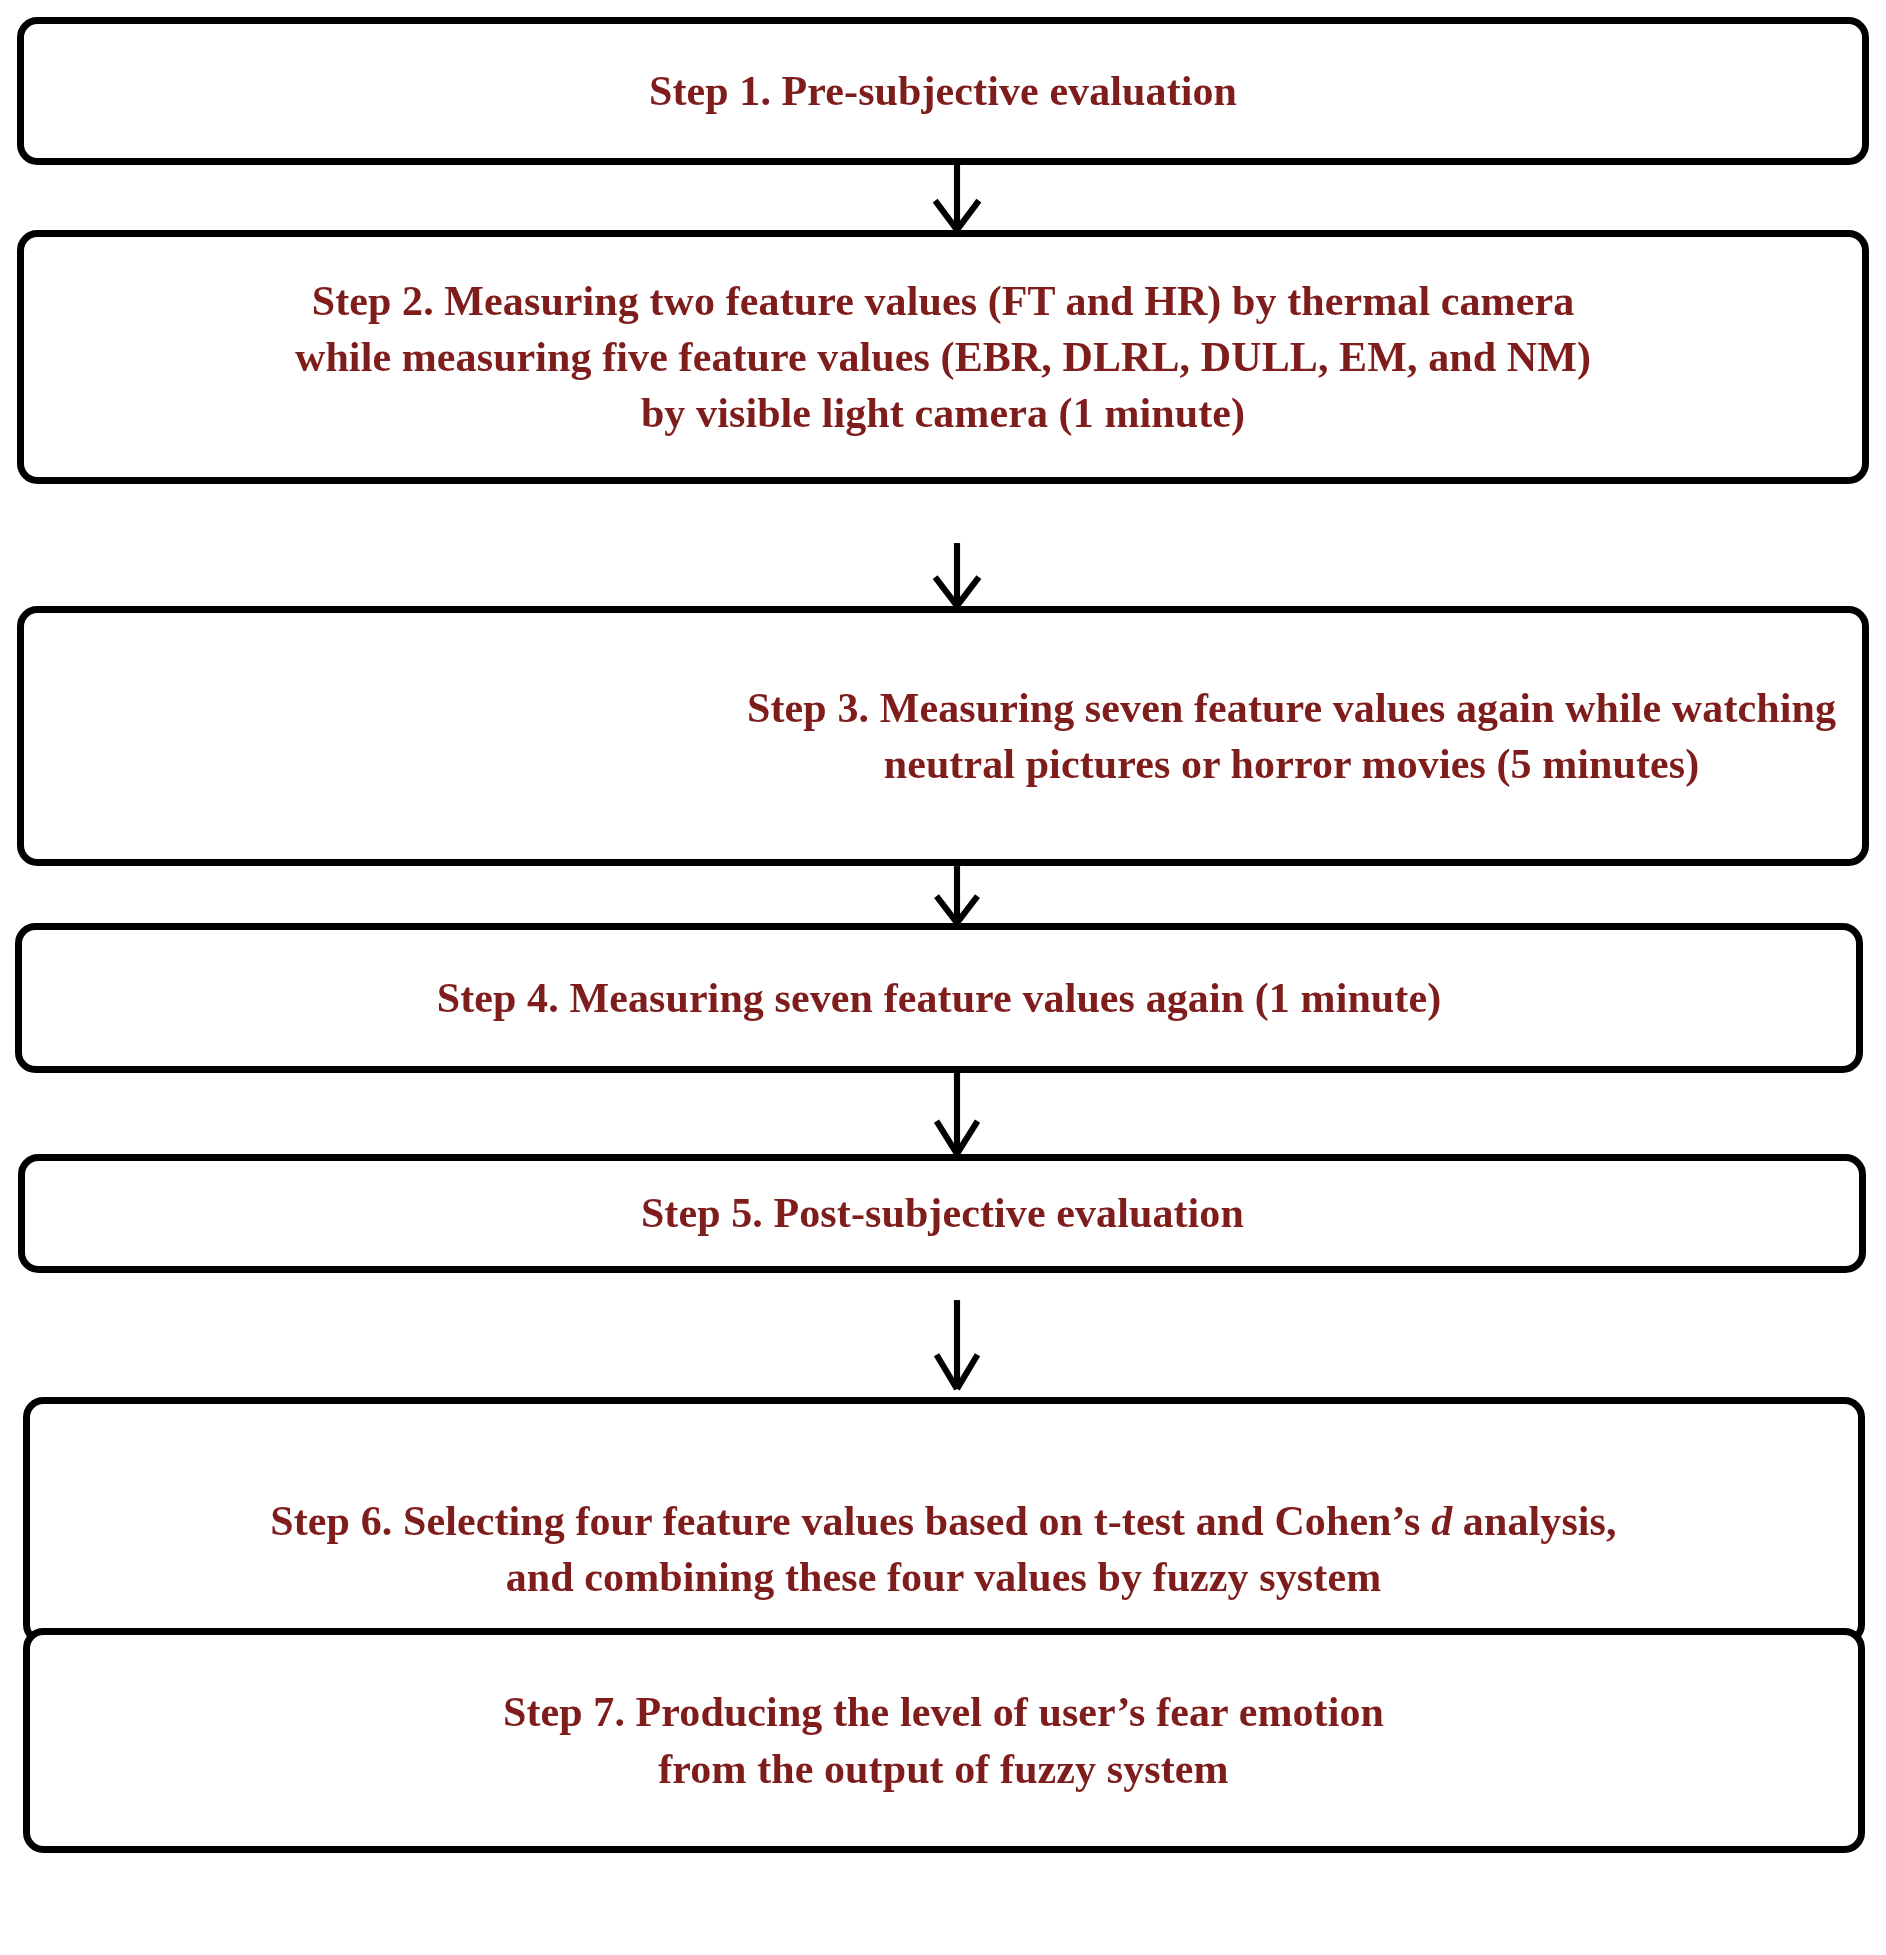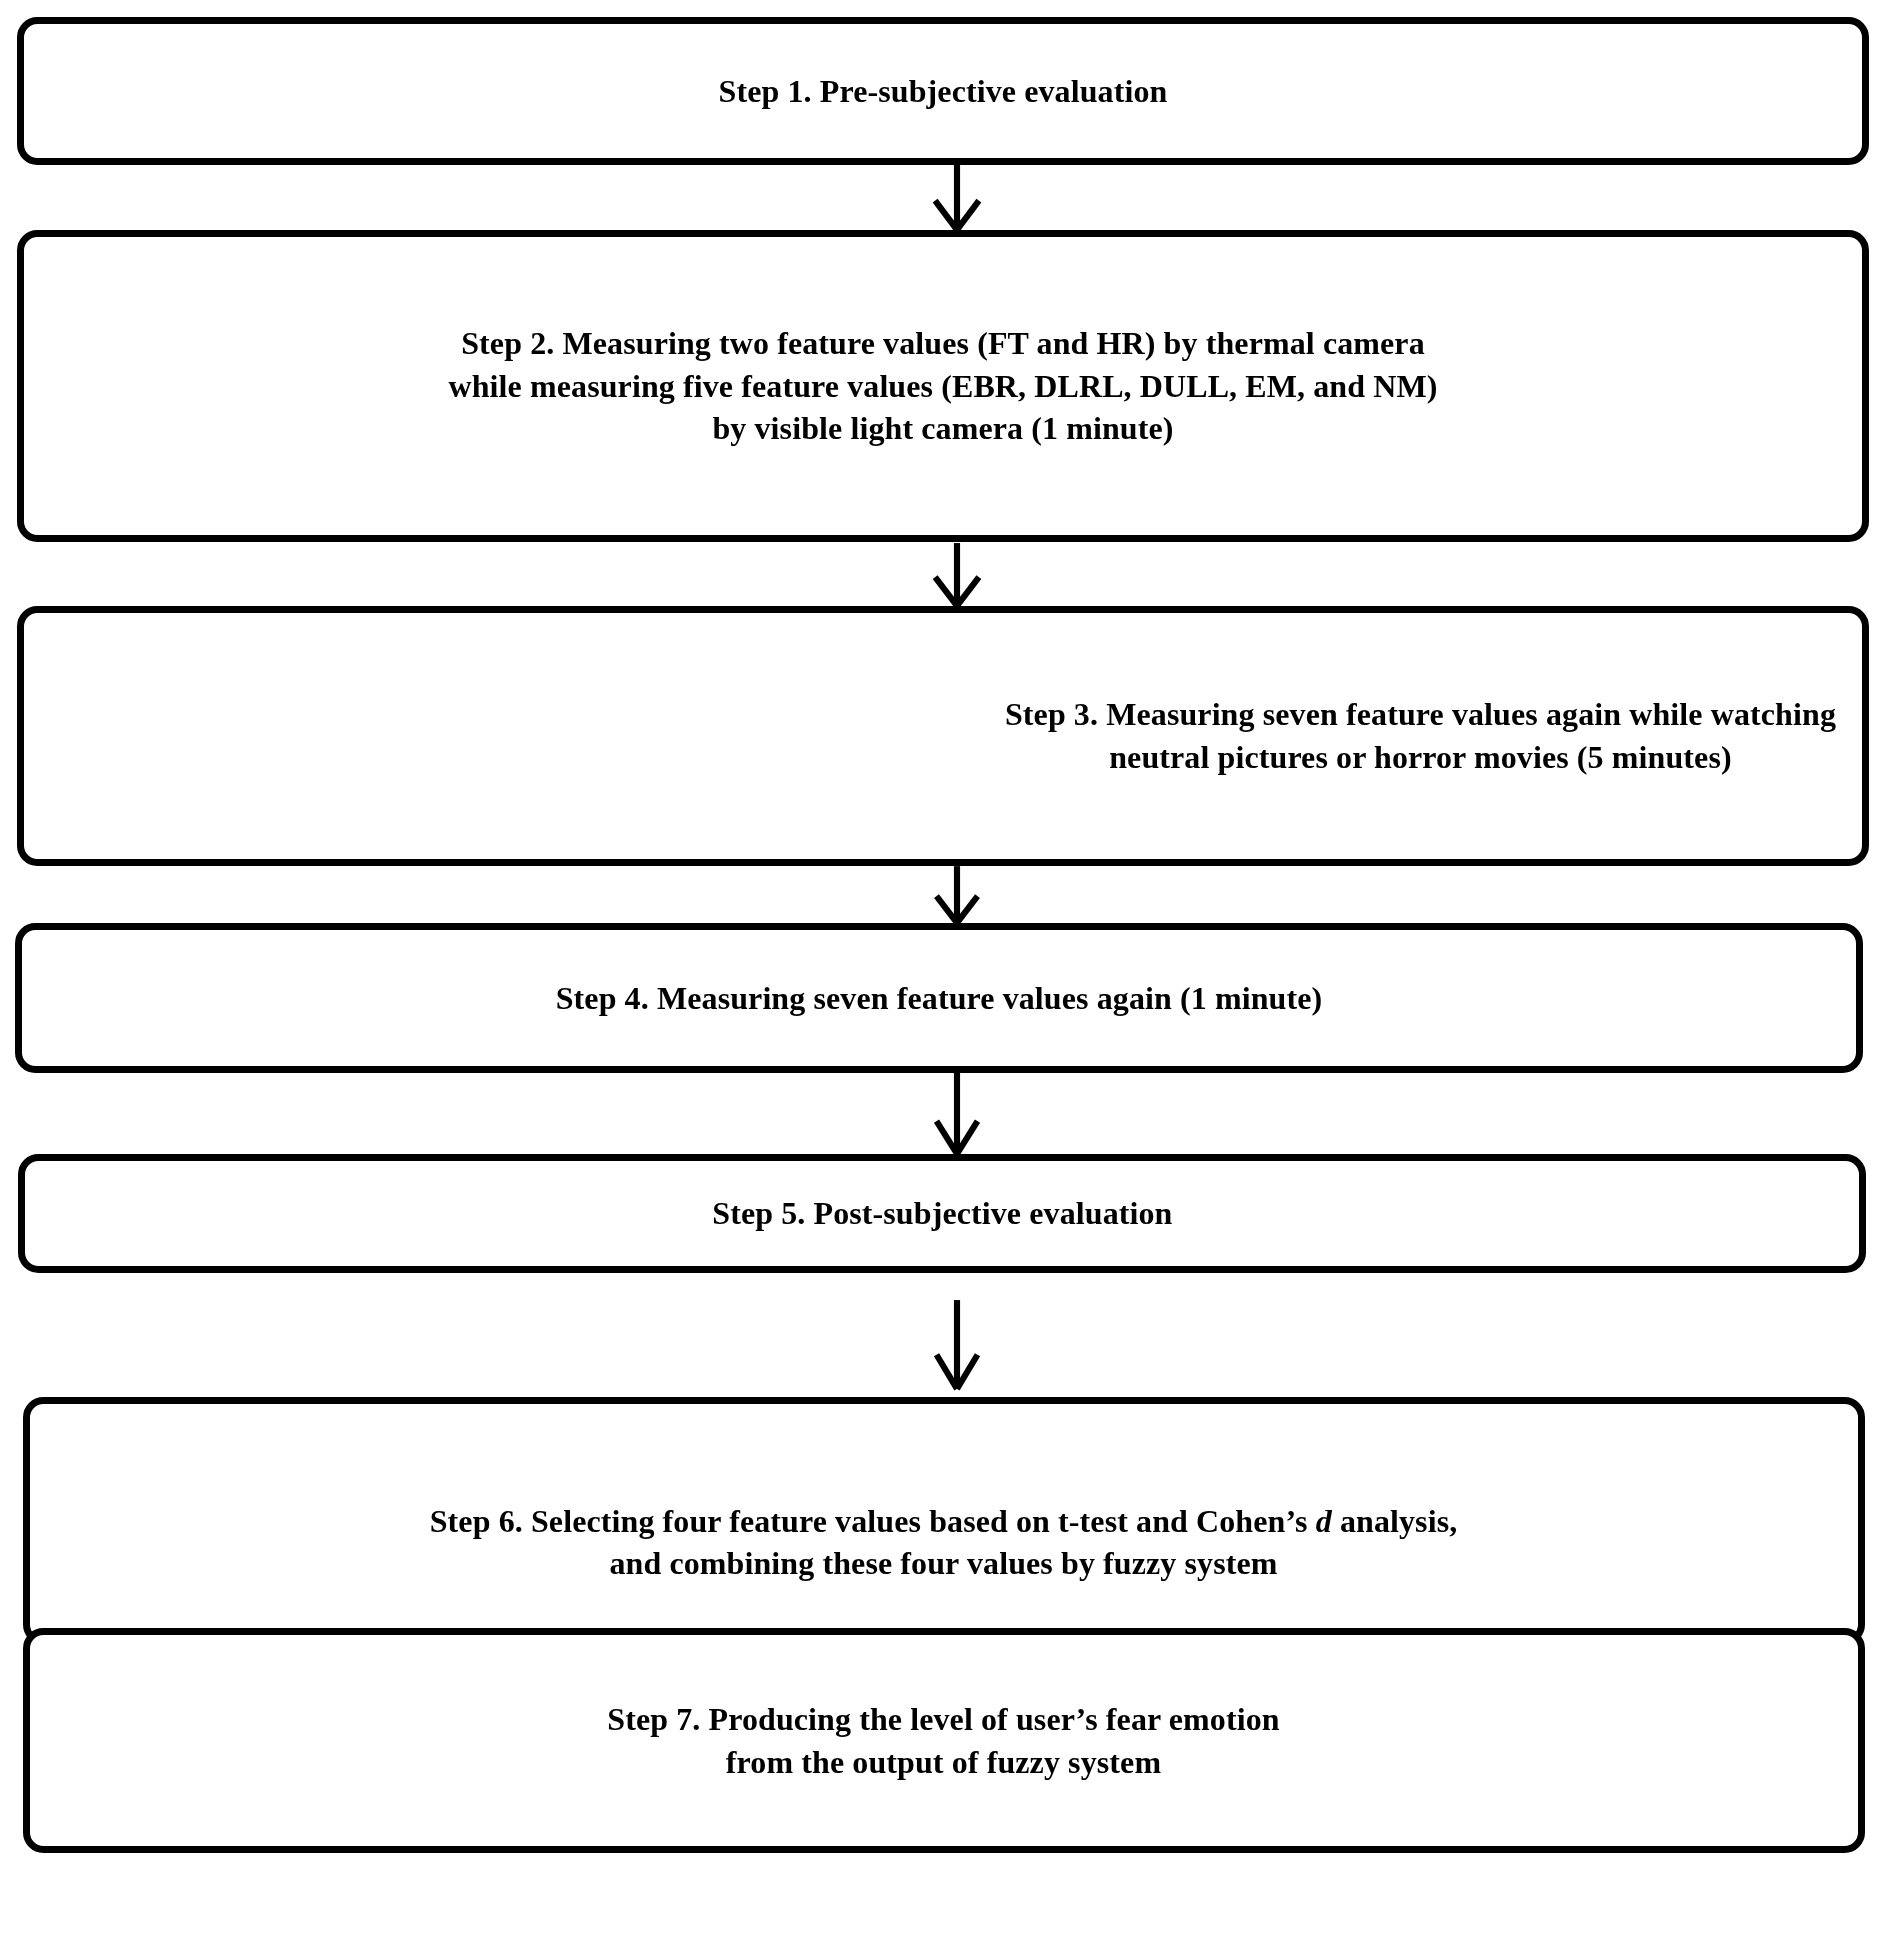--- a/index.html
+++ b/index.html
@@ -25,23 +25,23 @@
     border-radius: 20.4px;
     background: #ffffff;
     display: flex;
     align-items: center;
     justify-content: center;
     text-align: center;
   }
   .step-text {
     font-family: "Liberation Serif", "DejaVu Serif", serif;
     font-weight: bold;
-    font-size: 32px;
+    font-size: 42px;
     line-height: 1.34;
-    color: #000000;
+    color: #7f1d1d;
     letter-spacing: 0.1px;
     padding: 0 26px;
     white-space: pre-line;
   }
   .step-text .ital {
     font-style: italic;
   }
   .connector {
     position: absolute;
     width: 0;
@@ -62,21 +62,21 @@
   </div>
 
   <div class="connector" style="left:957px; top:165px;">
     <svg width="82" height="67" viewBox="0 0 120 98" style="position:absolute; left:-41px; top:0;">
       <line x1="60" y1="0" x2="60" y2="92" stroke="#000000" stroke-width="9"></line>
       <line x1="60" y1="95" x2="28" y2="52" stroke="#000000" stroke-width="9"></line>
       <line x1="60" y1="95" x2="92" y2="52" stroke="#000000" stroke-width="9"></line>
     </svg>
   </div>
 
-  <div class="step-box" style="left:17px; top:230px; width:1852px; height:312px;">
+  <div class="step-box" style="left:17px; top:230px; width:1852px; height:254px;">
     <div class="step-text"><span>Step 2. Measuring two feature values (FT and HR) by thermal camera</span><br><span>while measuring five feature values (EBR, DLRL, DULL, EM, and NM)</span><br><span>by visible light camera (1 minute)</span></div>
   </div>
 
   <div class="connector" style="left:957px; top:543px;">
     <svg width="82" height="65" viewBox="0 0 120 95" style="position:absolute; left:-41px; top:0;">
       <line x1="60" y1="0" x2="60" y2="89" stroke="#000000" stroke-width="9"></line>
       <line x1="60" y1="92" x2="28" y2="50" stroke="#000000" stroke-width="9"></line>
       <line x1="60" y1="92" x2="92" y2="50" stroke="#000000" stroke-width="9"></line>
     </svg>
   </div>

